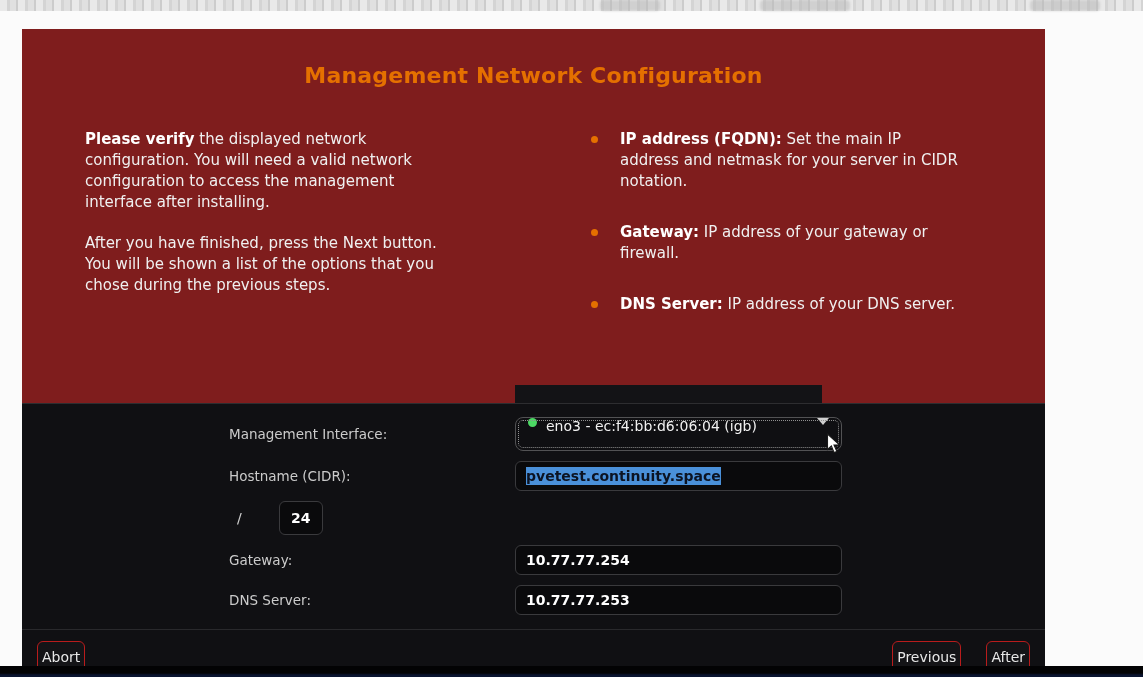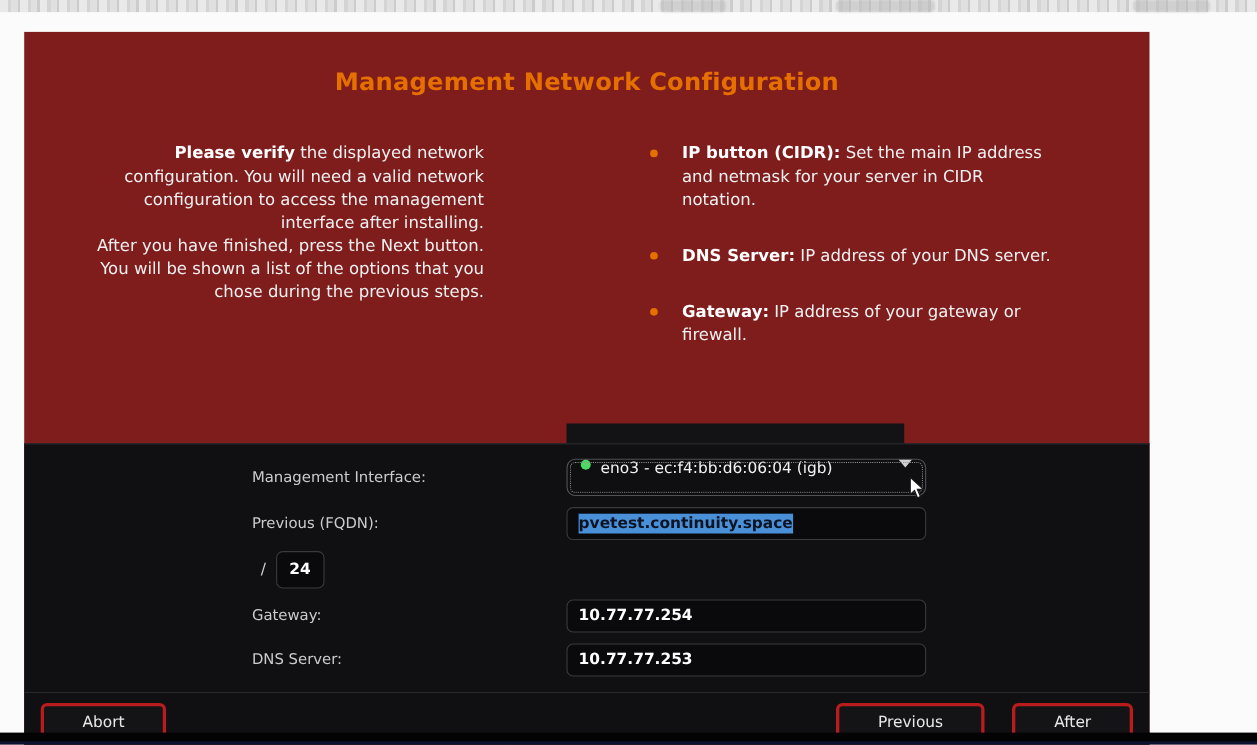--- a/index.html
+++ b/index.html
@@ -8,22 +8,22 @@
 
   .top-strip { position:absolute; left:0; top:0; width:1143px; height:11px;
     background:repeating-linear-gradient(90deg,#e9e9e9 0 7px,#d4d4d4 7px 10px,#e0e0e0 10px 16px,#cccccc 16px 18px); }
   .smudge { position:absolute; top:0; height:11px; background:#b9b9b9; opacity:.5; border-radius:4px; filter:blur(1px); }
   .s1 { left:600px; width:60px; } .s2 { left:760px; width:90px; } .s3 { left:1030px; width:70px; }
 
   .window { position:absolute; left:22px; top:29px; width:1023px; height:655px; background:#7f1d1d; }
 
   .title { margin-top:34px; text-align:center; color:#e57000; font-size:22px; font-weight:bold; letter-spacing:.2px; }
 
-  .intro { position:absolute; left:63px; top:100px; width:355px; color:#f0f0f0; font-size:15px; line-height:21px;text-align:right; }
-  .intro p + p { }
+  .intro { position:absolute; left:63px; top:100px; width:355px; color:#f0f0f0; font-size:15px; line-height:21px; }
+  .intro p + p { margin-top:20px; }
   .intro b, .bullet-text b { color:#ffffff; font-weight:bold; }
 
   .bullets { position:absolute; left:566px; top:100px; width:380px; list-style:none; }
   .bullets li { display:flex; margin-bottom:30px; }
   .bullet-dot { flex:0 0 auto; width:7px; height:7px; border-radius:50%; background:#e57000; margin:7px 22px 0 3px; }
   .bullet-text { width:342px; color:#f0f0f0; font-size:15px; line-height:21px; }
 
   .faint-rect { position:absolute; left:493px; top:356px; width:307px; height:19px; background:#131316; }
 
   .lower { position:absolute; left:0; top:374px; right:0; bottom:0; background:#101013; border-top:1px solid #2d2d30; }
@@ -36,25 +36,25 @@
   .dot-green { width:9px; height:9px; border-radius:50%; background:#4cd964; margin-right:9px; }
   .dd-text { color:#f2f2f2; font-size:14px; white-space:nowrap; }
   .dd-arrow { margin-left:auto; width:0; height:0; border-left:6px solid transparent; border-right:6px solid transparent; border-top:7px solid #d0d0d0; }
 
   .tfield { width:327px; height:30px; background:#0a0a0c; border:1px solid #3a3a3d; border-radius:6px;
     color:#ffffff; font-family:"DejaVu Sans", sans-serif; font-size:14px; font-weight:bold; padding:0 10px; }
   .hostname-box { line-height:28px; }
   .hostname-box .selected { background:#4a90d9; color:#0c1322; font-weight:bold; font-size:14px; padding:1px 0; }
   .ip-field { width:265px; }
   .slash { color:#cfcfcf; font-size:14px; margin:0 9px 0 8px; }
-  .cidr-field { width:44px; text-align:center; padding:16px 4px; }
+  .cidr-field { width:44px; text-align:center; padding:16px 4px;margin-left:28px; }
 
   .button-bar { height:55px; border-top:1px solid #29292c; display:flex; align-items:center; padding:0 15px; }
-  .btn { background:#141417; border:3px solid #b91c1c; border-radius:6px; color:#e8e8e8;
-    font-family:"DejaVu Sans", sans-serif; font-size:14px; padding:7px 35px; cursor:pointer;text-align:center; }
+  .btn { background:#141417; border:1px solid #b91c1c; border-radius:6px; color:#e8e8e8;
+    font-family:"DejaVu Sans", sans-serif; font-size:14px; padding:7px 4px; cursor:pointer;text-align:center; }
   .btn-right-group { margin-left:auto; display:flex; gap:25px; }
 
   .bottom-bar { position:absolute; left:0; top:666px; width:1143px; height:11px;
     background:linear-gradient(#030304 0 7px, #0a1430 9px 11px); }
 
   .cursor { position:absolute; left:826px; top:433px; z-index:10; pointer-events:none; }
 </style>
 </head>
 <body>
 
@@ -69,48 +69,48 @@
   <h1 class="title">Management Network Configuration</h1>
 
   <div class="intro">
     <p><b>Please verify</b><span> the displayed network configuration. You will need a valid network configuration to access the management interface after installing.</span></p>
     <p>After you have finished, press the Next button. You will be shown a list of the options that you chose during the previous steps.</p>
   </div>
 
   <ul class="bullets">
     <li>
       <span class="bullet-dot"></span>
-      <div class="bullet-text"><b>IP button (CIDR):</b><span> Set the main IP address and netmask for your server in CIDR notation.</span></div>
+      <div class="bullet-text"><b>IP address (FQDN):</b><span> Set the main IP address and netmask for your server in CIDR notation.</span></div>
+    </li>
+    <li>
+      <span class="bullet-dot"></span>
+      <div class="bullet-text"><b>Gateway:</b><span> IP address of your gateway or firewall.</span></div>
     </li>
     <li>
       <span class="bullet-dot"></span>
       <div class="bullet-text"><b>DNS Server:</b><span> IP address of your DNS server.</span></div>
-    </li>
-    <li>
-      <span class="bullet-dot"></span>
-      <div class="bullet-text"><b>Gateway:</b><span> IP address of your gateway or firewall.</span></div>
     </li>
   </ul>
 
   <div class="faint-rect"></div>
 
   <div class="lower">
     <div class="form-area">
 
       <div class="form-row">
         <span class="form-label">Management Interface:</span>
         <div class="dropdown">
           <span class="dot-green"></span>
           <span class="dd-text">eno3 - ec:f4:bb:d6:06:04 (igb)</span>
           <span class="dd-arrow"></span>
         </div>
       </div>
 
       <div class="form-row">
-        <span class="form-label">Previous (FQDN):</span>
+        <span class="form-label">Hostname (CIDR):</span>
         <div class="tfield hostname-box">
           <span class="selected">pvetest.continuity.space</span>
         </div>
       </div>
 
       <div class="form-row">
         <span class="slash">/</span>
         <input class="tfield cidr-field" readonly="" value="24" style="">
       </div>
 

